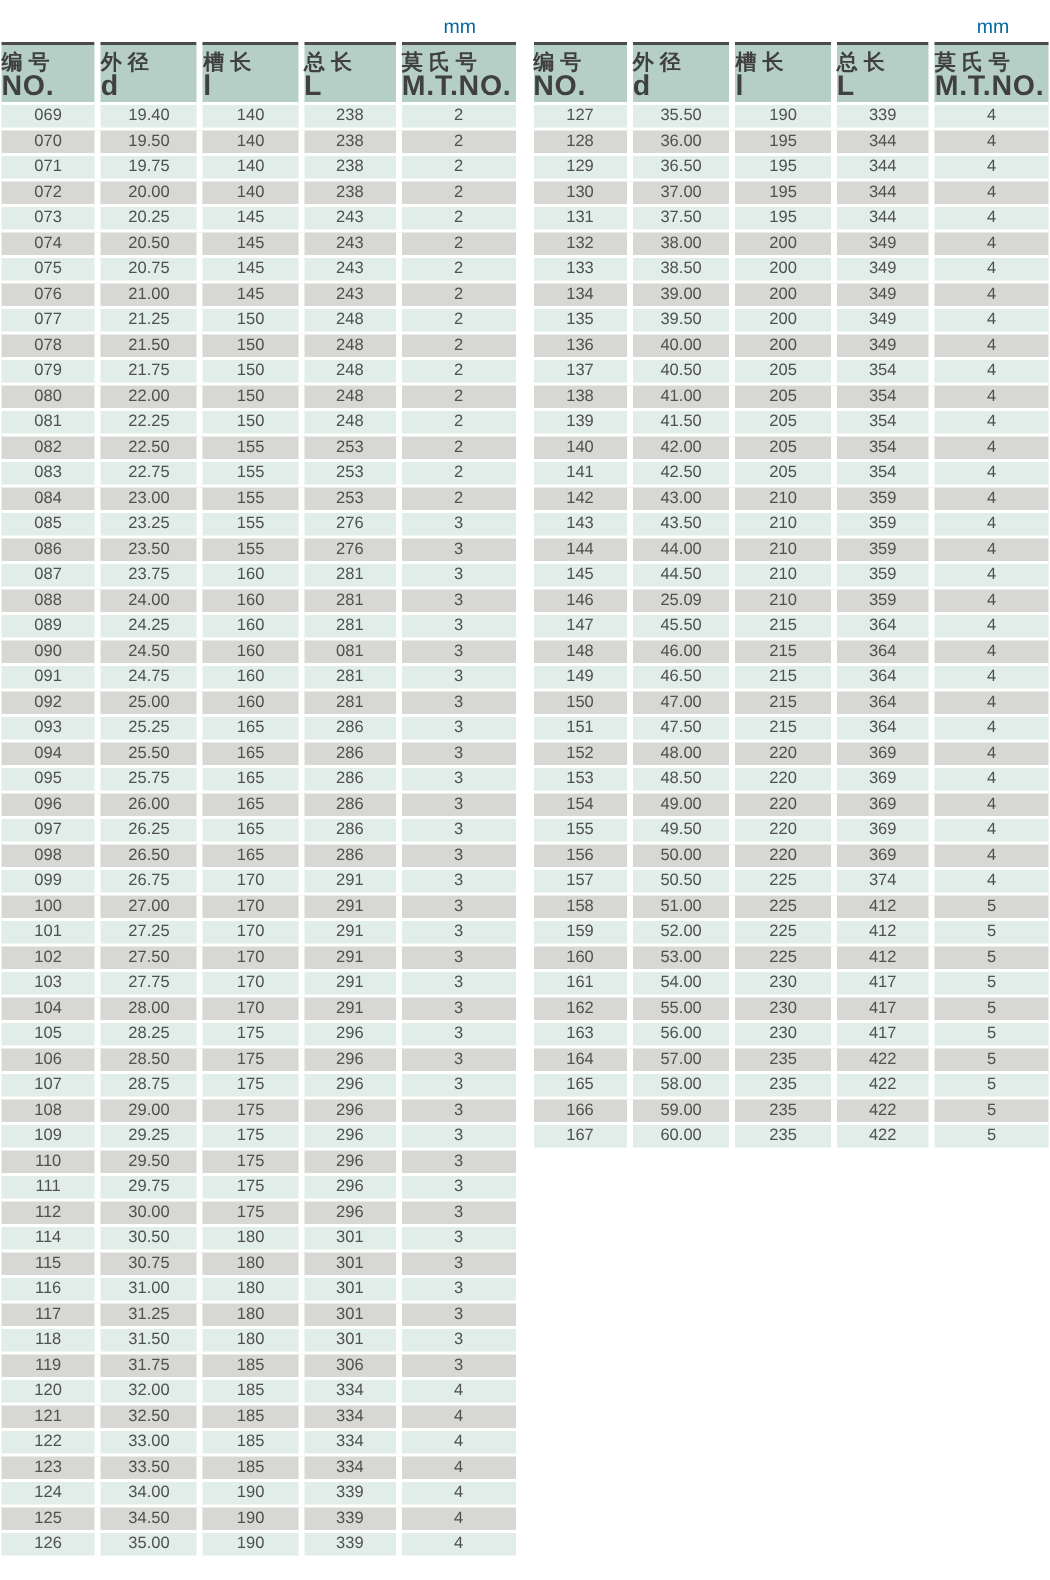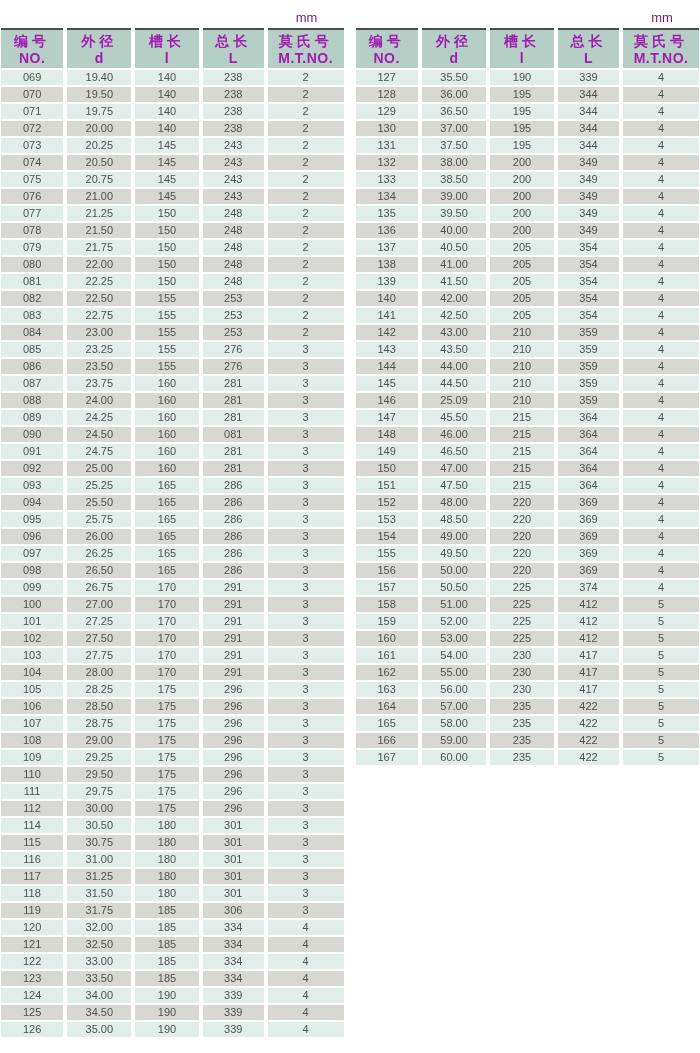--- a/index.html
+++ b/index.html
@@ -19,57 +19,57 @@
     height: 28px;
     display: flex;
     justify-content: flex-end;
     align-items: flex-end;
     padding-bottom: 3px;
   }
   .mm-strip .mm {
     width: 74px;
     text-align: center;
     font-size: 13px;
-    color: #701a75;
+    color: #0369a1;
   }
 
   table {
     border-collapse: collapse;
     table-layout: fixed;
     width: 100%;
   }
   col.c1 { width: 62px; }
   col.c2 { width: 66px; }
   col.c3 { width: 65px; }
   col.c4 { width: 63px; }
   col.c5 { width: 75px; }
 
   th {
     background: #b5cfc6;
     height: 40px;
     border-top: 2px solid #4b4b4b;
     border-right: 4px solid #ffffff;
     border-bottom: 2px solid #ffffff;
-    text-align: center;
+    text-align: left;
     vertical-align: middle;
     font-weight: bold;
-    color: #a21caf;
+    color: #404040;
     padding: 0;
   }
   th:last-child { border-right: none; }
   th .zh {
     display: block;
     font-size: 14px;
     letter-spacing: 4px;
     line-height: 17px;
     white-space: nowrap;
   }
   th .en {
     display: block;
-    font-size: 14px;
+    font-size: 19px;
     line-height: 16px;
     letter-spacing: 0.5px;
   }
 
   td {
     height: 15px;
     border-right: 4px solid #ffffff;
     border-bottom: 2px solid #ffffff;
     text-align: center;
     vertical-align: middle;

